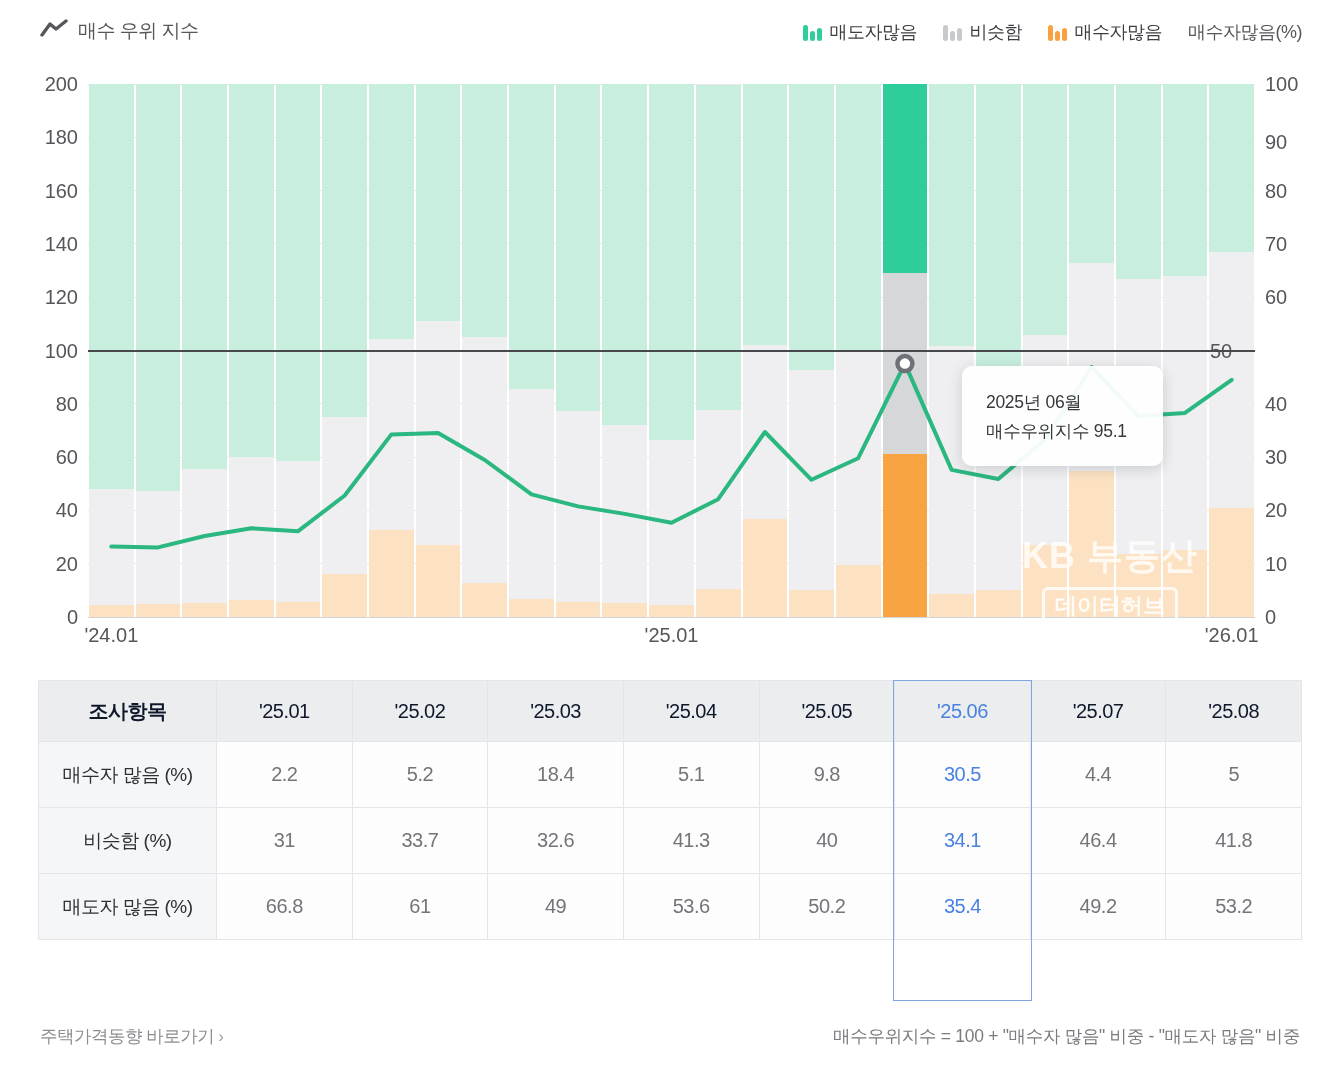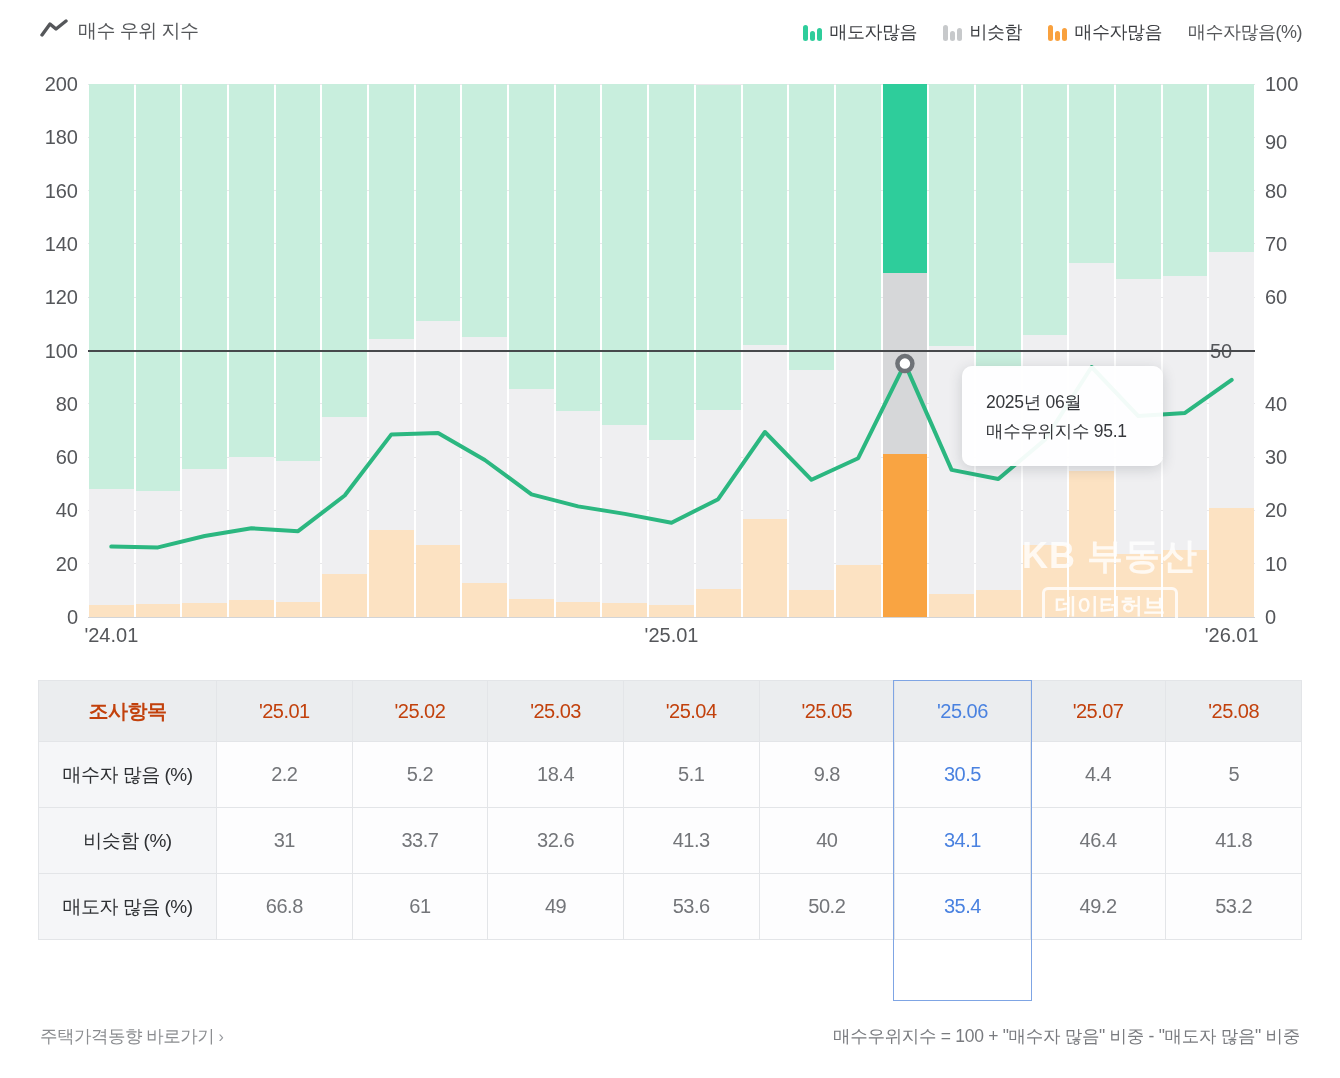--- a/index.html
+++ b/index.html
@@ -33,21 +33,21 @@
   .wm2{display:inline-block;margin-top:6px;font-size:22px;font-weight:bold;color:rgba(255,255,255,0.85);border:3px solid rgba(255,255,255,0.8);border-radius:6px;padding:1px 10px;white-space:nowrap;}
 
   .tooltip{position:absolute;left:962px;top:366px;width:201px;height:100px;background:rgba(255,255,255,0.94);
     border-radius:10px;box-shadow:0 3px 14px rgba(40,50,60,0.18);z-index:10;padding:22px 0 0 24px;box-sizing:border-box;}
   .tt-line{font-size:17.5px;color:#36383c;line-height:29px;letter-spacing:-0.3px;white-space:nowrap;}
 
   
   .tbl-wrap{position:absolute;left:38px;top:680px;width:1264px;}
   table{border-collapse:collapse;width:1264px;table-layout:fixed;}
   th,td{border:1px solid #e3e5e8;text-align:center;vertical-align:middle;letter-spacing:-0.5px;}
-  thead th{height:58px;background:#ebedef;font-size:20px;color:#c2410c;font-weight:500;}
+  thead th{height:58px;background:#ebedef;font-size:20px;color:#0f172a;font-weight:500;}
   thead th.lblcol{font-weight:600;}
   tbody th{background:#f5f6f8;font-size:19px;color:#2e3033;font-weight:500;height:63px;}
   tbody td{background:#fdfdfe;font-size:20px;color:#737579;height:63px;}
   tbody tr.boldrow th{font-weight:bold;color:#202225;}
   tbody tr.boldrow td{font-weight:bold;color:#505256;background:#f8f9fb;}
   .hl{color:#4a82e0 !important;}
   .hl-box{position:absolute;border:1.5px solid #7fa5e4;pointer-events:none;z-index:3;}
 
   
   .foot-link{position:absolute;left:40px;top:1024px;font-size:17.5px;color:#8b8d90;letter-spacing:-0.5px;cursor:pointer;}

